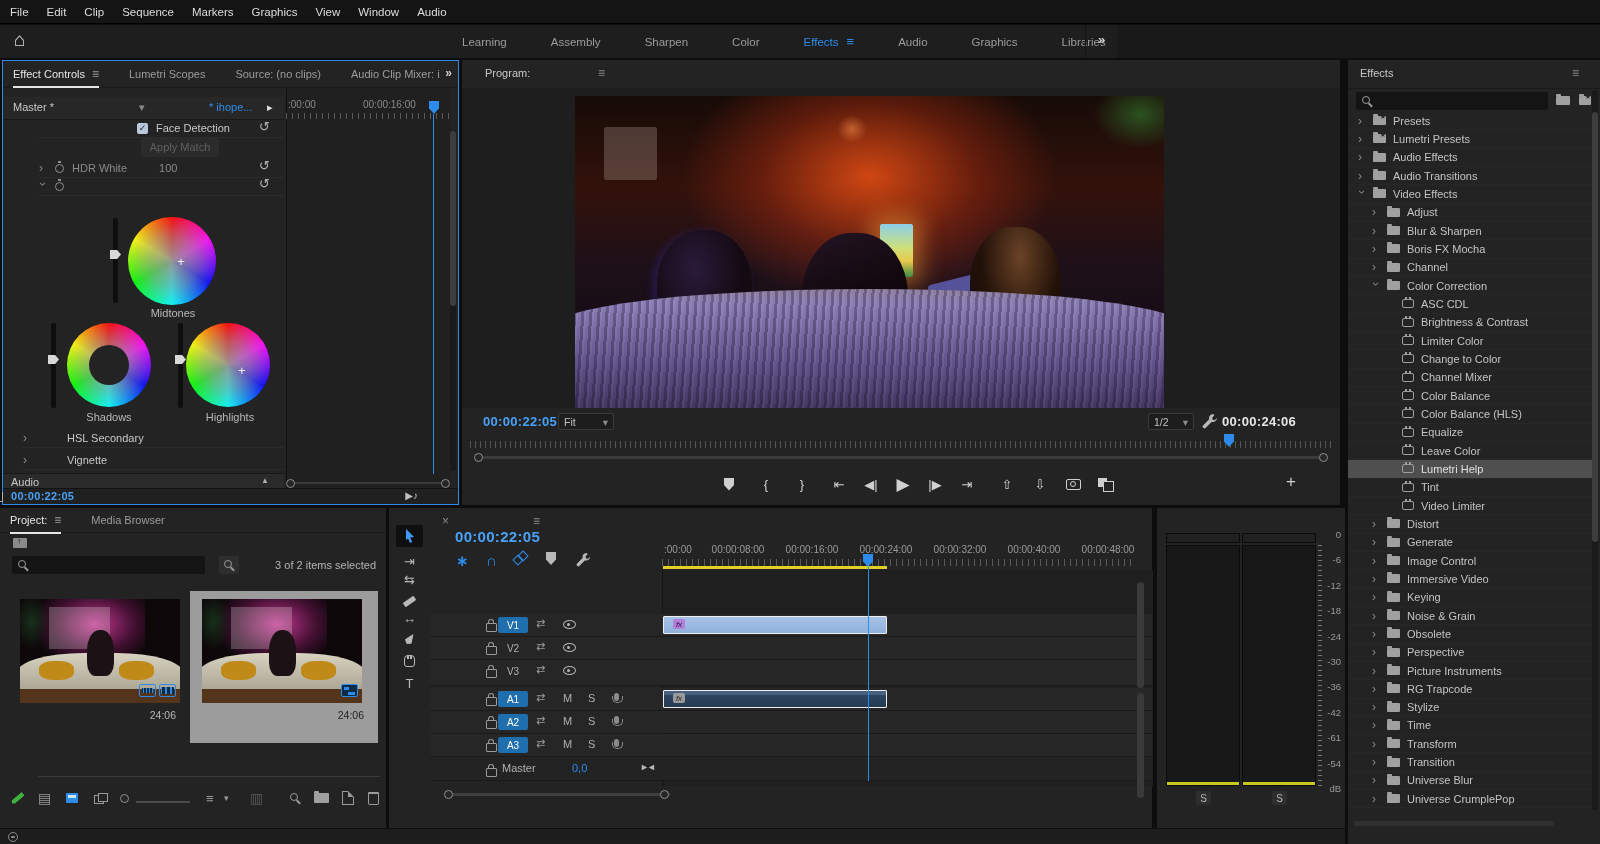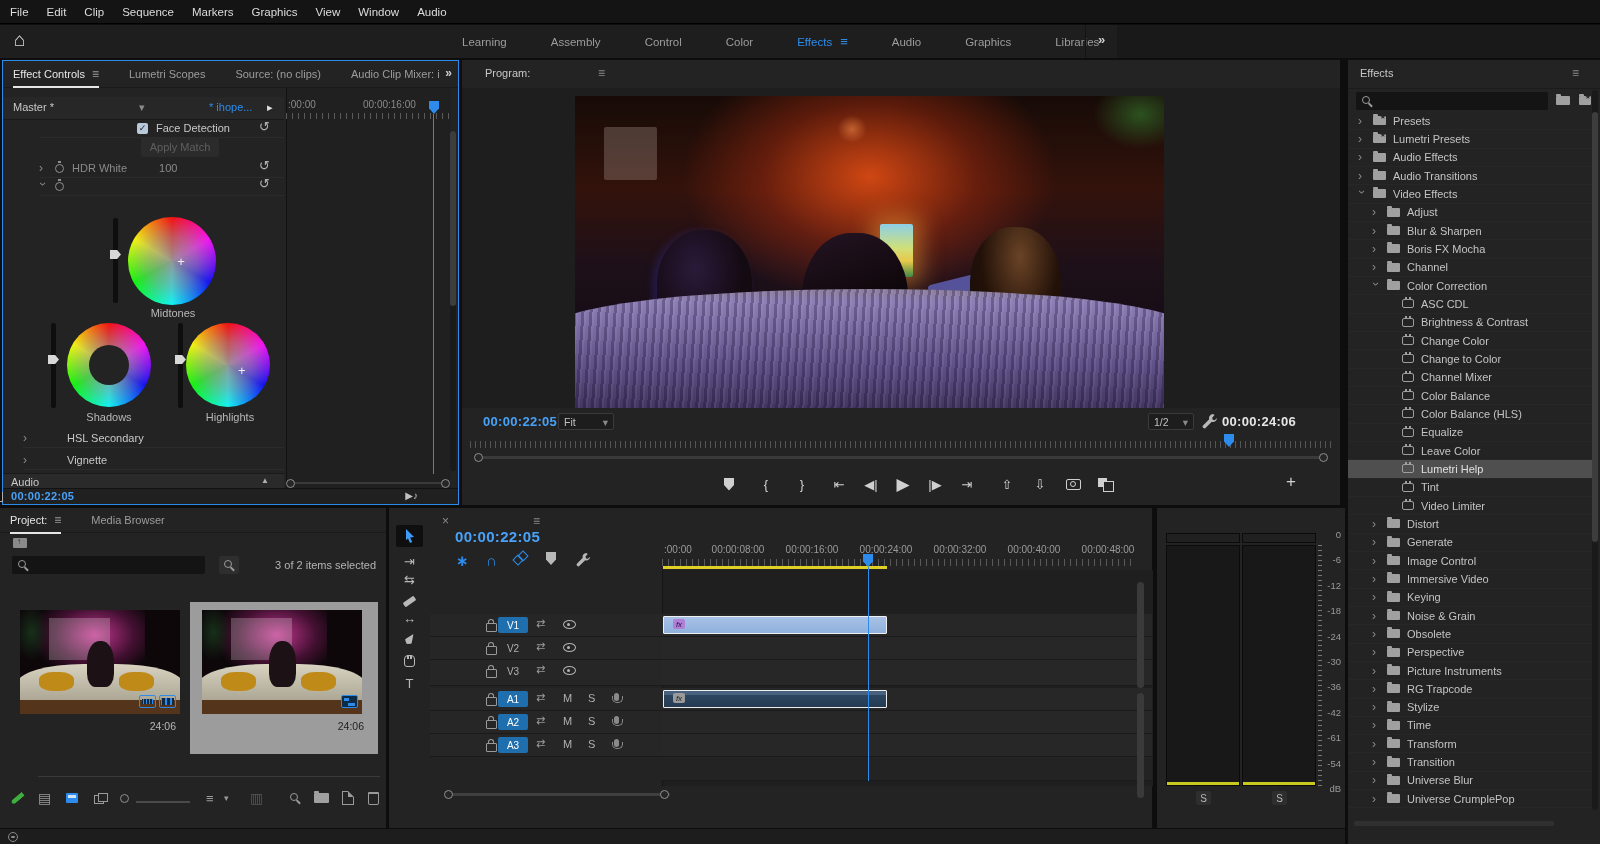--- a/index.html
+++ b/index.html
@@ -141,21 +141,21 @@
   .fxrow.sel{background:#4f4f4f;color:#e0e0e0;}
   .fxchev{color:#8a8a8a;font-size:12px;width:8px;display:inline-block;}
   .fxchev.open{transform:rotate(90deg);}
   #effects .vscroll{position:absolute;right:2px;top:30px;width:6px;height:720px;background:#1a1a1a;border-radius:3px;}
   #effects .vscroll .thumb{position:absolute;left:0;width:6px;top:22px;height:430px;background:#3d3d3d;border-radius:3px;}
   #effects .hscrollbot{position:absolute;left:6px;bottom:18px;width:200px;height:5px;background:#303030;border-radius:2px;}
 
   
   #project{left:0;top:508px;width:386px;height:320px;background:#232323;}
   #proj-search{position:absolute;left:12px;top:48px;width:193px;height:18px;background:#141414;border-radius:2px;display:flex;align-items:center;gap:5px;padding-left:6px;box-sizing:border-box;}
-  .thumb-cell{position:absolute;top:94px;height:152px;}
+  .thumb-cell{position:absolute;top:83px;height:152px;}
   .thumb-cell.sel{background:#9c9c9c;}
   .thumbimg{position:absolute;overflow:hidden;background:#0d070a;}
   .thumbimg .glow{position:absolute;left:8%;top:-10%;width:70%;height:75%;background:radial-gradient(ellipse at 55% 45%,rgba(215,60,160,.9) 0%,rgba(150,30,110,.4) 45%,rgba(0,0,0,0) 72%);}
   .thumbimg .tile{position:absolute;left:18%;top:8%;width:38%;height:40%;background:rgba(235,235,230,.25);}
   .thumbimg .plantt{position:absolute;left:-4%;top:-6%;width:22%;height:55%;background:radial-gradient(ellipse,#17301a 0%,rgba(10,25,12,0) 70%);}
   .thumbimg .couch2{position:absolute;left:-2%;bottom:10%;width:104%;height:38%;background:linear-gradient(180deg,#d8d2c0,#a8a290);border-radius:40% 40% 0 0/50% 50% 0 0;}
   .thumbimg .pil{position:absolute;bottom:22%;width:22%;height:18%;background:#c08a18;border-radius:40%;}
   .thumbimg .person{position:absolute;left:42%;top:30%;width:17%;height:44%;background:#1c1216;border-radius:45% 45% 30% 30%;}
   .thumbimg .table{position:absolute;left:0;bottom:0;width:100%;height:13%;background:#54351c;}
   .badge{position:absolute;width:17px;height:13px;background:#0e2b45;border:1px solid #2d8ceb;border-radius:2px;box-sizing:border-box;}
@@ -220,21 +220,21 @@
   <div id="topbar" class="abs">
     <span class="home">⌂</span>
     <div id="ws-tabs">
         <div class="ws-tab">
           <span>Learning</span>
         </div>
         <div class="ws-tab">
           <span>Assembly</span>
         </div>
         <div class="ws-tab">
-          <span>Control</span>
+          <span>Sharpen</span>
         </div>
         <div class="ws-tab">
           <span>Color</span>
         </div>
         <div class="ws-tab active">
           <span>Effects</span>
           <span class="ws-menu">≡</span>
         </div>
         <div class="ws-tab">
           <span>Audio</span>
@@ -485,21 +485,21 @@
         <div class="fxrow">
           <span class="i-fx" style="margin-left: 54px;"></span>
           <span>ASC CDL</span>
         </div>
         <div class="fxrow">
           <span class="i-fx" style="margin-left: 54px;"></span>
           <span>Brightness &amp; Contrast</span>
         </div>
         <div class="fxrow">
           <span class="i-fx" style="margin-left: 54px;"></span>
-          <span>Change Color</span>
+          <span>Limiter Color</span>
         </div>
         <div class="fxrow">
           <span class="i-fx" style="margin-left: 54px;"></span>
           <span>Change to Color</span>
         </div>
         <div class="fxrow">
           <span class="i-fx" style="margin-left: 54px;"></span>
           <span>Channel Mixer</span>
         </div>
         <div class="fxrow">
@@ -804,20 +804,26 @@
           <span class="i-lock" style="position: absolute; left: 56px; top: 4px;"></span>
           <div class="tname tgt">A3</div>
           <span style="position: absolute; left: 106px; top: 3px; color: rgb(154, 154, 154); font-size: 11px;">⇄</span>
           <span style="position: absolute; left: 133px; top: 4px; color: rgb(176, 176, 176);">M</span>
           <span style="position: absolute; left: 158px; top: 4px; color: rgb(176, 176, 176);">S</span>
           <span class="i-mic" style="position: absolute; left: 184px; top: 5px;"></span>
         </div>
         <div class="lanerow" style="top: 226px; height: 23px;"></div>
       </div>
 
+    <div class="trackrow" style="top:249px;height:24px;background:#232323">
+      <span class="i-lock" style="position:absolute;left:56px;top:6px"></span>
+      <span style="position:absolute;left:72px;top:5px;color:#b0b0b0">Master</span>
+      <span class="blue" style="position:absolute;left:142px;top:5px">0,0</span>
+      <span style="position:absolute;left:210px;top:5px;color:#b8b8b8;font-size:9px;letter-spacing:-2px">►◄</span>
+    </div>
     <div class="lanerow" style="top:249px;height:24px;background:#232323"></div>
 
     <div class="phead" style="left:433px;top:46px"></div>
     <div class="phline" style="left:438px;top:59px;height:214px"></div>
 
     <div class="vsb" style="top:74px;height:106px"></div>
     <div class="vsb" style="top:185px;height:105px"></div>
 
     <div class="abs" style="left:6px;top:281px;width:710px;height:10px">
       <div style="position:absolute;left:12px;top:4px;width:222px;height:3px;background:#3f3f3f;border-radius:2px"></div>

